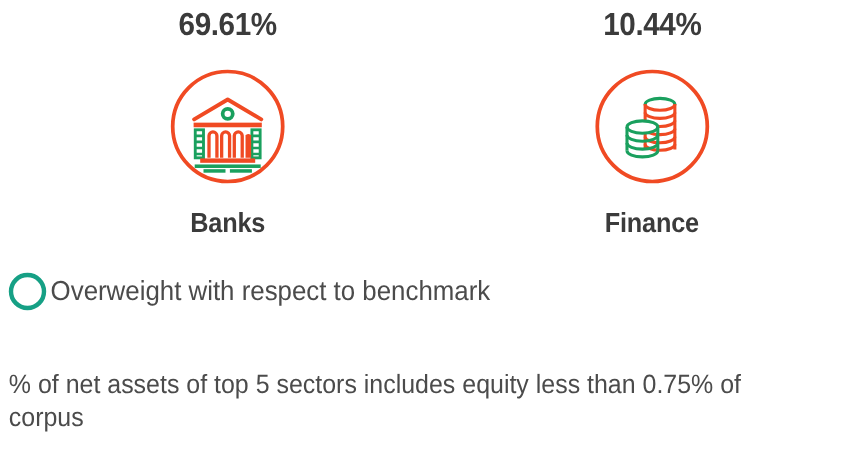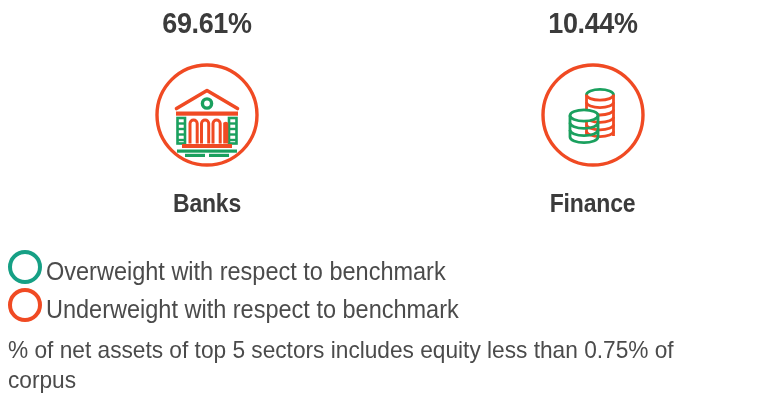--- a/index.html
+++ b/index.html
@@ -70,21 +70,21 @@
 
   
   .legend {
     position: absolute;
     left: 8px;
     top: 246px;
     width: 760px;
   }
   .legend-row {
     display: flex;
-    align-items: flex-end;
+    align-items: center;
     height: 38px;
   }
   .legend-dot {
     width: 34px;
     height: 34px;
     flex: 0 0 34px;
     border-radius: 50%;
     box-sizing: border-box;
     border: 4px solid #000;
     background: transparent;
@@ -198,20 +198,16 @@
 
 </div>
 
 <div class="legend">
 
   <div class="legend-row">
     <span class="legend-dot over"></span>
     <span class="legend-text">Overweight with respect to benchmark</span>
   </div>
 
-  <div class="legend-row">
-    <span class="legend-dot under"></span>
-    <span class="legend-text">Underweight with respect to benchmark</span>
-  </div>
 
 </div>
 
 <div class="footnote">% of net assets of top 5 sectors includes equity less than 0.75% of corpus</div>
 
 </body></html>

